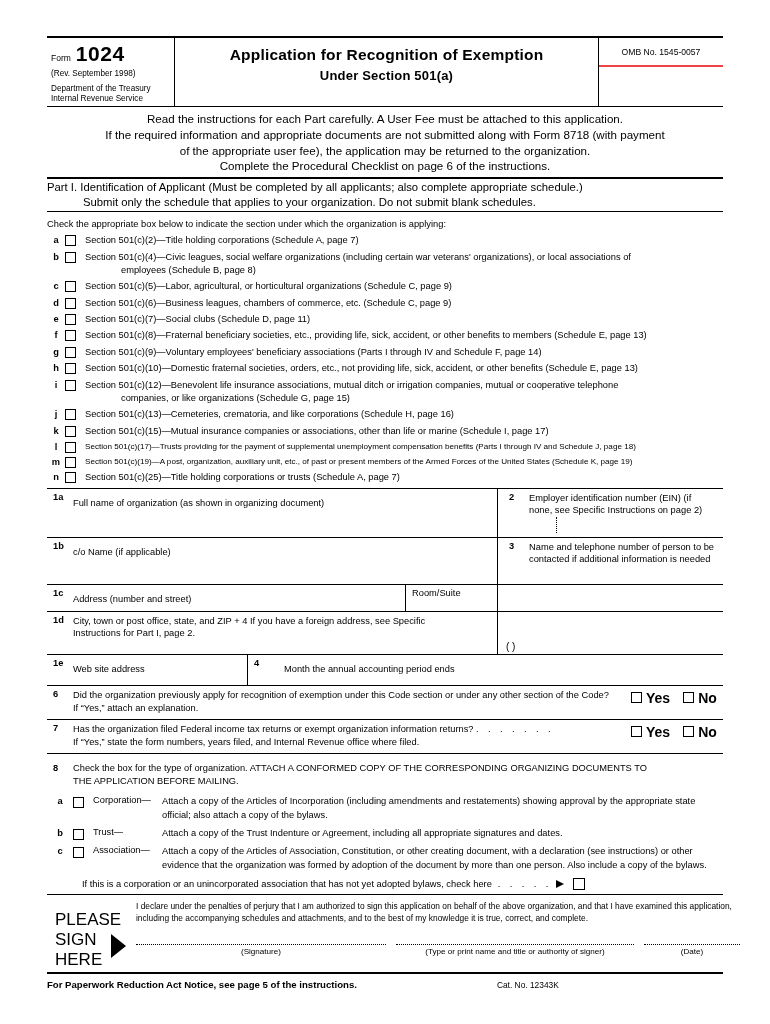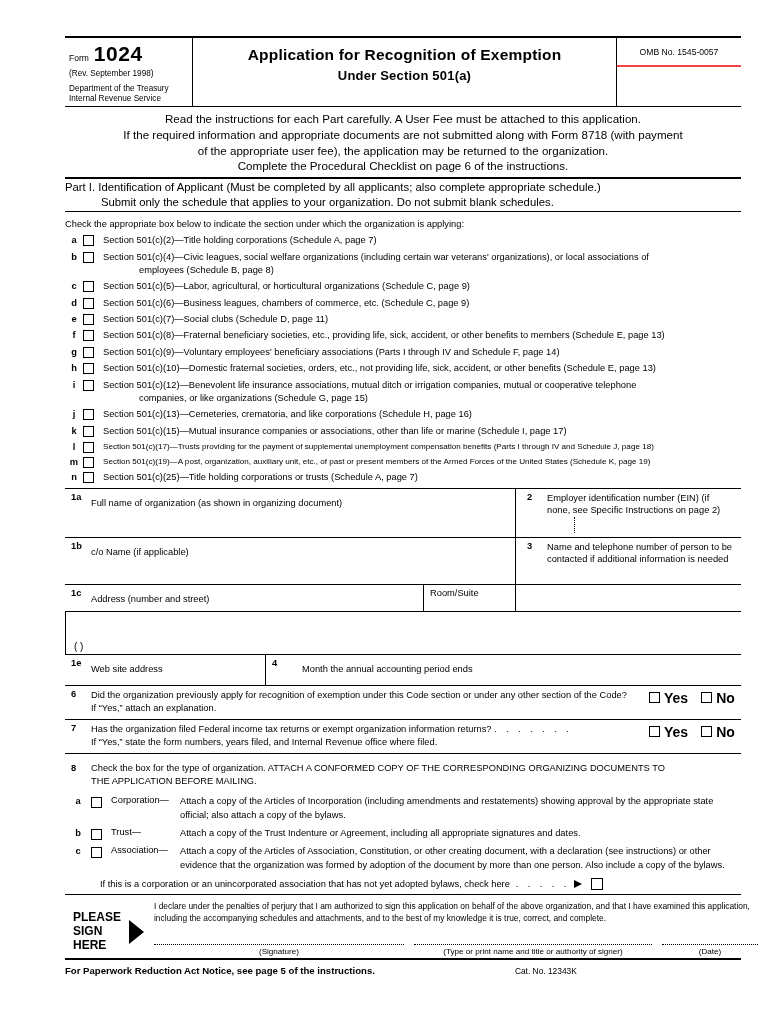--- a/index.html
+++ b/index.html
@@ -10,21 +10,21 @@
   body {
     width: 770px;
     height: 1024px;
     font-family: "Liberation Sans", sans-serif;
     color: #000000;
     position: relative;
     overflow: hidden;
   }
   .page {
     position: absolute;
-    left: 65px;
+    left: 47px;
     top: 36px;
     width: 676px;
   }
 
   
   .bold { font-weight: normal; }
 
   
   .masthead {
     display: flex;
@@ -255,21 +255,21 @@
   }
 
   
   .sig {
     border-bottom: 2px solid #000;
     display: flex;
     padding: 3px 0 2px 0;
   }
   .sigleft {
     width: 60px; flex: none;
-    font-size: 12px; font-weight: bold;
+    font-size: 17px; font-weight: normal;
     line-height: 1.18;
     padding: 12px 0 0 8px;
     box-sizing: border-box;
   }
   .bigarrow {
     width: 0; height: 0;
     border-left: 15px solid #000;
     border-top: 12px solid transparent;
     border-bottom: 12px solid transparent;
     align-self: flex-end;
@@ -461,20 +461,26 @@
           <span class="fno">1c</span><span class="ftxt">Address (number and street)</span>
         </div>
         <div class="subcell">
           <span>Room/Suite</span>
         </div>
       </div>
       <div class="cellR h26"></div>
     </div>
 
     <div class="gr">
+      <div class="cellL h42">
+        <div class="hang">
+          <span class="fno">1d</span>
+          <span class="ftxt"><span>City, town or post office, state, and ZIP + 4   If you have a foreign address, see </span><span class="bold">Specific</span><br><span class="bold">Instructions</span><span> for Part I, page 2.</span></span>
+        </div>
+      </div>
       <div class="cellR h42">
         <div class="paren">(          )</div>
       </div>
     </div>
 
     <div class="gr nob">
       <div class="cellL h30" style="display:flex;padding:0;">
         <div style="width:200px;padding:3px 4px 3px 0;box-sizing:border-box;">
           <span class="fno">1e</span><span class="ftxt">Web site address</span>
         </div>

